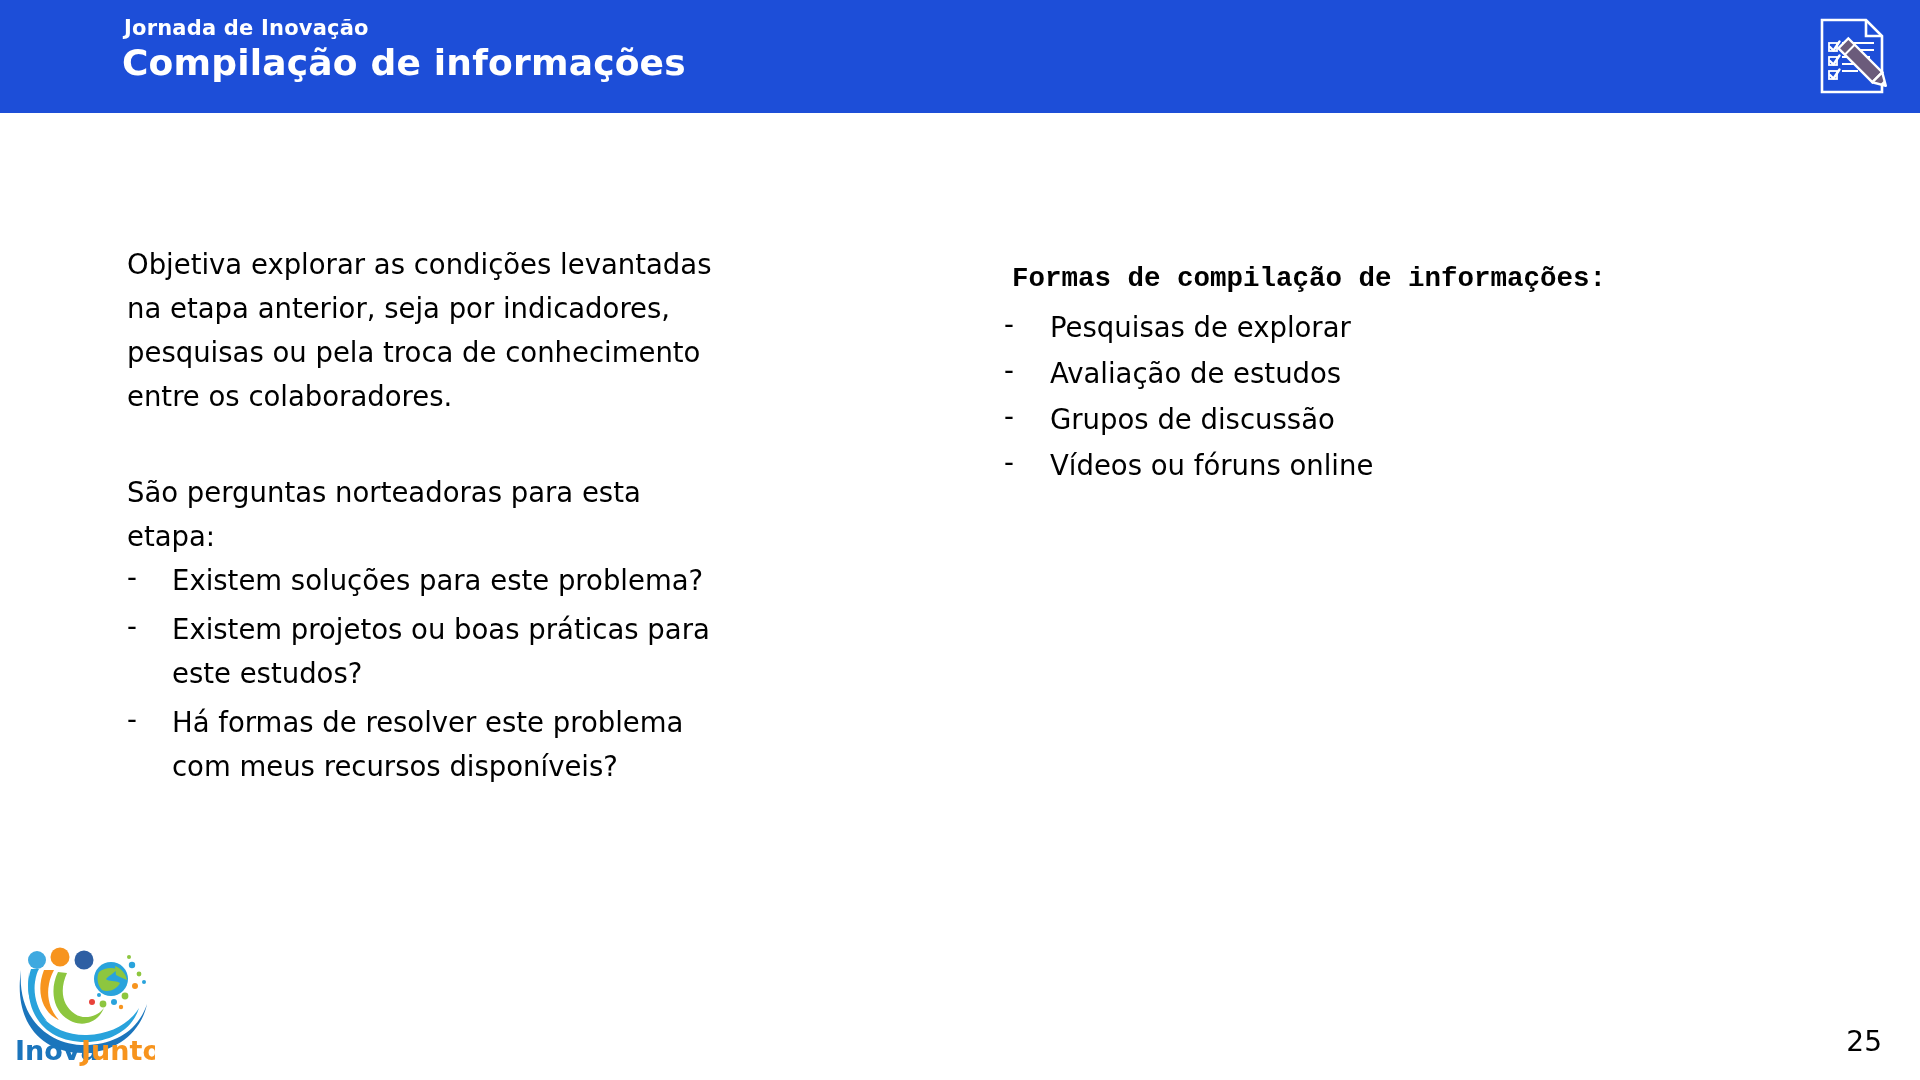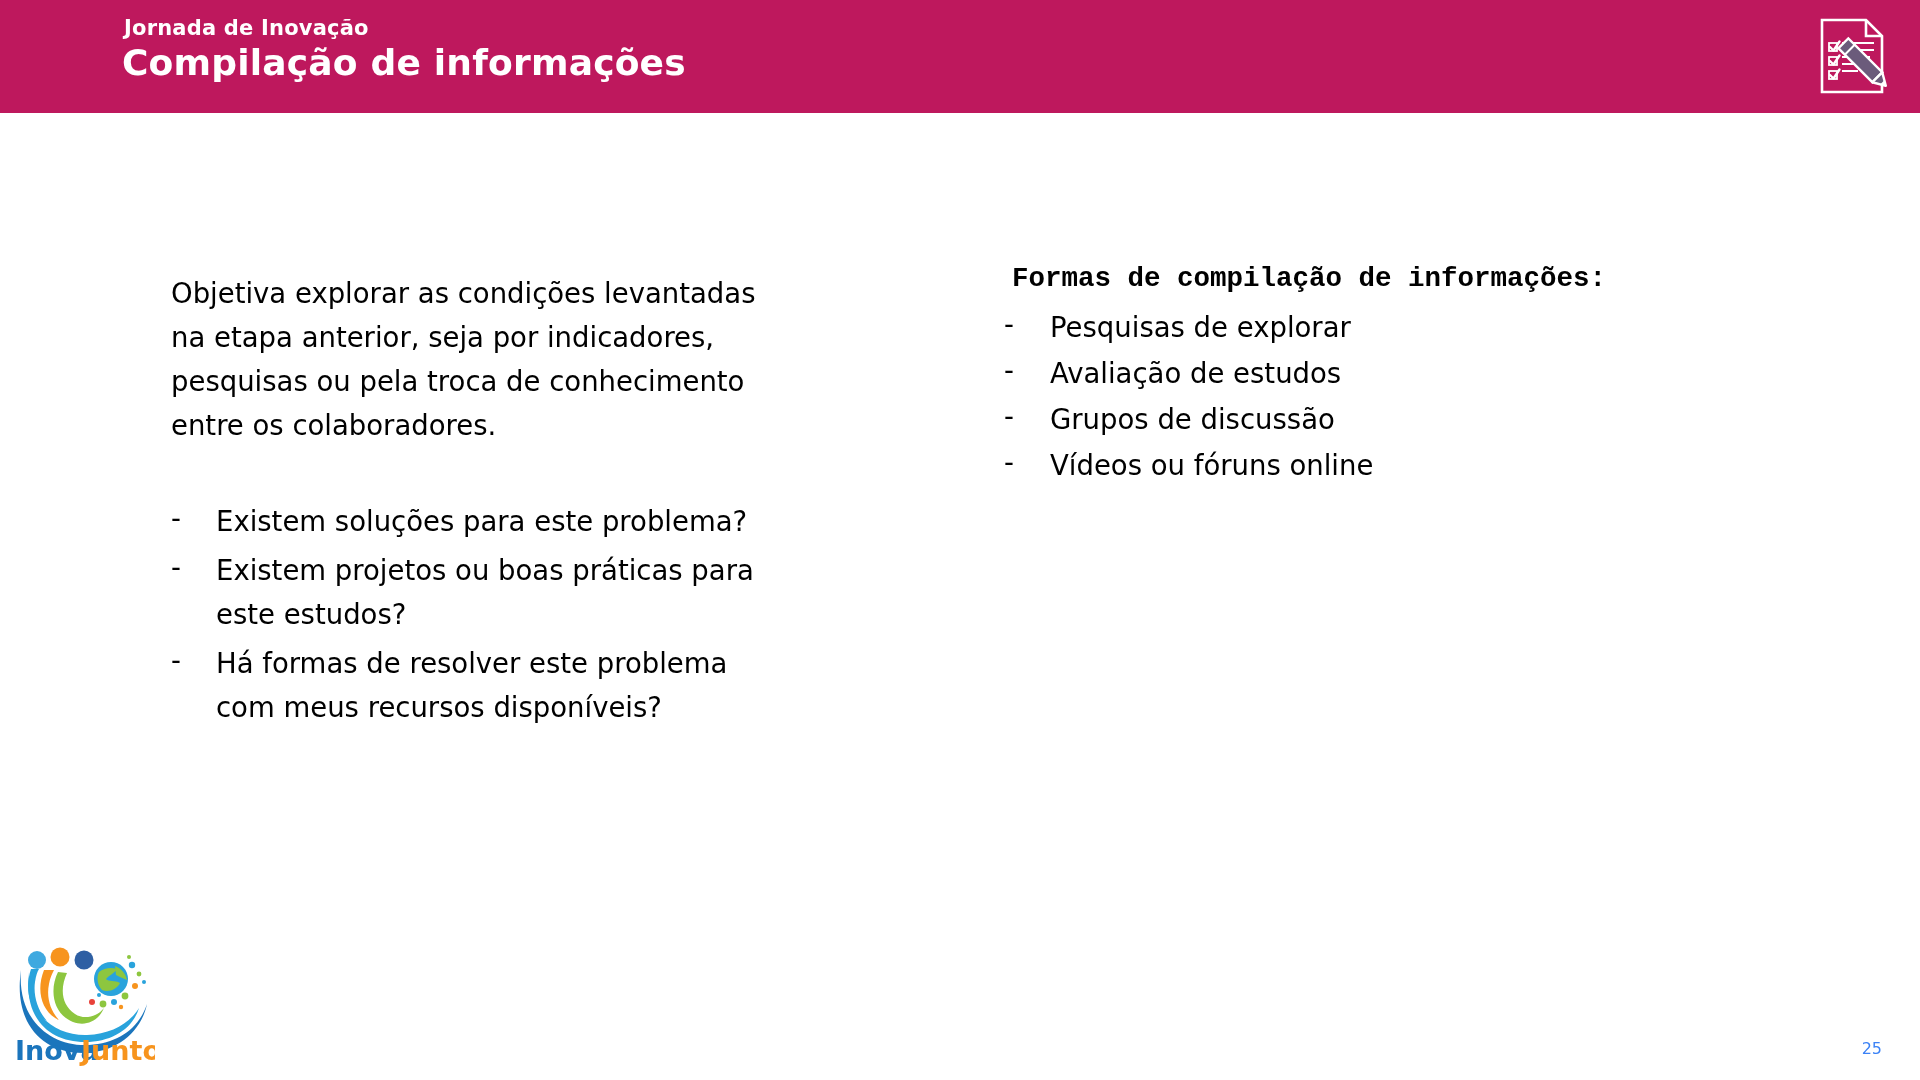--- a/index.html
+++ b/index.html
@@ -24,21 +24,21 @@
     background: #ffffff;
   }
 
   
   .header-band {
     position: absolute;
     top: 0;
     left: 0;
     width: 1920px;
     height: 113px;
-    background: #be185d;
+    background: #1d4ed8;
   }
   .header-eyebrow {
     position: absolute;
     left: 124px;
     top: 16px;
     font-family: "DejaVu Sans", sans-serif;
     font-size: 21px;
     font-weight: bold;
     color: #ffffff;
     letter-spacing: 0.2px;
@@ -69,23 +69,22 @@
   .content {
     position: absolute;
     top: 113px;
     left: 0;
     width: 1920px;
     height: 967px;
   }
   .col-left {
     position: absolute;
     left: 127px;
-    top: 158px;
+    top: 129px;
     width: 600px;
-    margin-left: 44px;
   }
   .col-right {
     position: absolute;
     left: 1004px;
     top: 140px;
     width: 700px;
   }
 
   .body-text {
     font-family: "DejaVu Sans", sans-serif;
@@ -165,22 +164,22 @@
   .logo svg {
     display: block;
   }
 
   
   .page-number {
     position: absolute;
     right: 38px;
     bottom: 22px;
     font-family: "DejaVu Sans", sans-serif;
-    font-size: 16px;
-    color: #3b82f6;
+    font-size: 28px;
+    color: #000000;
   }
 </style>
 </head>
 <body>
 
 <div class="slide">
 
   <div class="header-band">
     <div class="header-eyebrow">Jornada de Inovação</div>
     <div class="header-title">Compilação de informações</div>
@@ -216,20 +215,21 @@
   </div>
 
   <div class="content">
 
     <div class="col-left">
 
       <p class="body-text">Objetiva explorar as condições levantadas na etapa anterior, seja por indicadores, pesquisas ou pela troca de conhecimento entre os colaboradores.</p>
 
       <div class="para-gap"></div>
 
+      <p class="body-text">São perguntas norteadoras para esta etapa:</p>
 
       <ul class="dash-list list-left">
         <li>
           <span class="dash">-</span>
           <span class="li-text">Existem soluções para este problema?</span>
         </li>
         <li>
           <span class="dash">-</span>
           <span class="li-text">Existem projetos ou boas práticas para este estudos?</span>
         </li>

